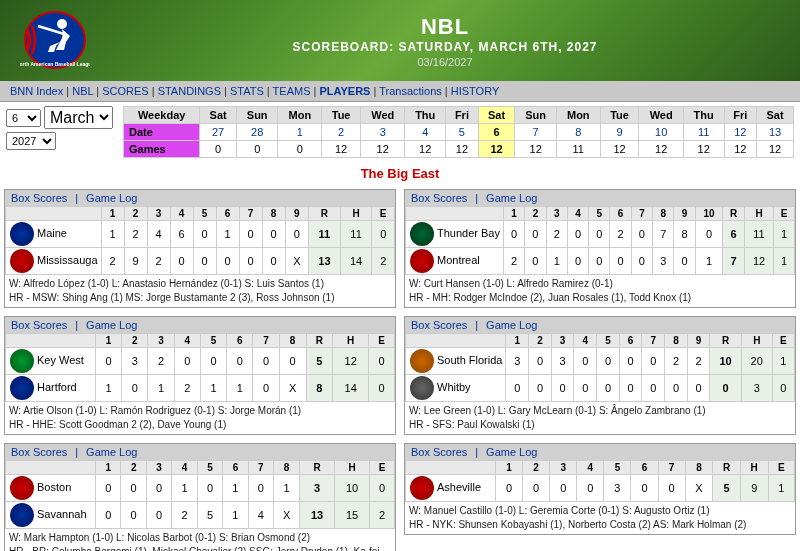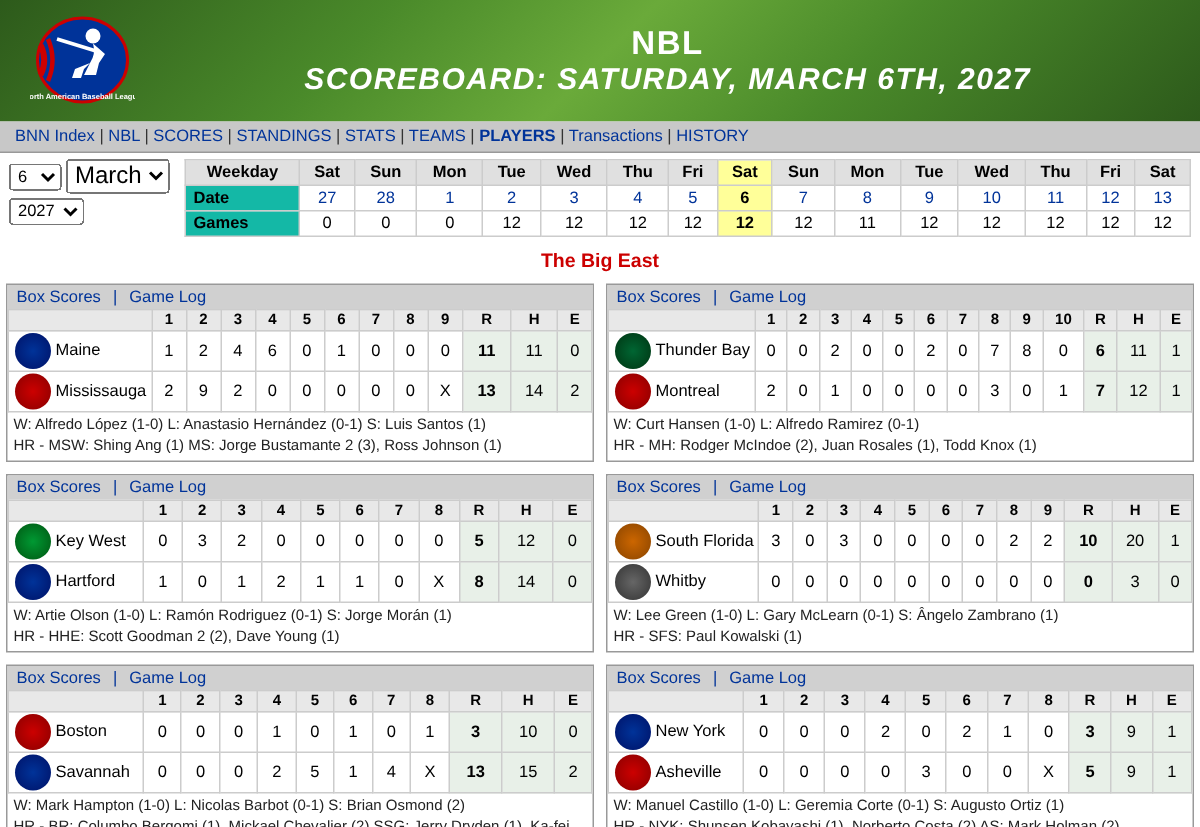--- a/index.html
+++ b/index.html
@@ -23,25 +23,24 @@
       text-align: center;
       flex: 1;
     }
     .header-title {
       font-size: 22px;
       font-weight: bold;
       color: #fff;
       letter-spacing: 1px;
     }
     .header-subtitle {
-      font-size: 20px;
+      font-size: 12px;
       font-weight: bold;
       color: #fff;
       letter-spacing: 1px;
-      font-style: italic;
     }
     .header-date {
       font-size: 11px;
       color: #ddd;
       margin-top: 2px;
     }
 
     
     .nav {
       background: #c8c8c8;
@@ -75,21 +74,21 @@
     }
     .cal-table th, .cal-table td {
       border: 1px solid #ccc;
       padding: 2px 5px;
       text-align: center;
       white-space: nowrap;
     }
     .cal-table th { background: #e0e0e0; font-weight: bold; }
     .cal-table td.highlight { background: #ffff99; font-weight: bold; }
     .cal-table td.link { color: #003399; cursor: pointer; }
-    .cal-table td.label { background: #14b8a6; font-weight: bold; text-align: left; }
+    .cal-table td.label { background: #d946ef; font-weight: bold; text-align: left; }
 
     
     .section-header {
       text-align: center;
       font-size: 13px;
       font-weight: bold;
       color: #cc0000;
       padding: 4px;
       background: #fff;
     }
@@ -181,20 +180,21 @@
     <line x1="44" y1="26" x2="18" y2="18" stroke="#fff" stroke-width="2.5"></line>
     <ellipse cx="35" cy="32" rx="30" ry="28" fill="none" stroke="#cc0000" stroke-width="2"></ellipse>
 
     <path d="M7 22 Q12 32 7 42" stroke="#cc0000" fill="none" stroke-width="4"></path>
     <path d="M12 18 Q18 32 12 46" stroke="#cc0000" fill="none" stroke-width="3"></path>
     <text x="35" y="58" text-anchor="middle" font-size="5" fill="#fff" font-weight="bold">North American Baseball League</text>
   </svg>
   <div class="header-text">
     <div class="header-title">NBL</div>
     <div class="header-subtitle">SCOREBOARD: SATURDAY, MARCH 6TH, 2027</div>
+    <div class="header-date">03/16/2027</div>
   </div>
 </div>
 
 <div class="nav">
   <span style="color:#003399;cursor:pointer;">BNN Index</span>
   <span> | </span>
   <span style="color:#003399;cursor:pointer;">NBL</span>
   <span> | </span>
   <span style="color:#003399;cursor:pointer;">SCORES</span>
   <span> | </span>
@@ -648,36 +648,20 @@
             <th class="innings-th">7</th>
             <th class="innings-th">8</th>
             <th class="rhe-header">R</th>
             <th class="rhe-header">H</th>
             <th class="rhe-header">E</th>
           </tr>
         </thead>
         <tbody>
           <tr class="team-row">
             <td class="team-name">
-              <span class="team-logo logo-newyork"></span>New York
-            </td>
-            <td>0</td>
-            <td>0</td>
-            <td>0</td>
-            <td>2</td>
-            <td>0</td>
-            <td>2</td>
-            <td>1</td>
-            <td>0</td>
-            <td class="rhe-val total">3</td>
-            <td class="rhe-val">9</td>
-            <td class="rhe-val">1</td>
-          </tr>
-          <tr class="team-row">
-            <td class="team-name">
               <span class="team-logo logo-asheville"></span>Asheville
             </td>
             <td>0</td>
             <td>0</td>
             <td>0</td>
             <td>0</td>
             <td>3</td>
             <td>0</td>
             <td>0</td>
             <td>X</td>

